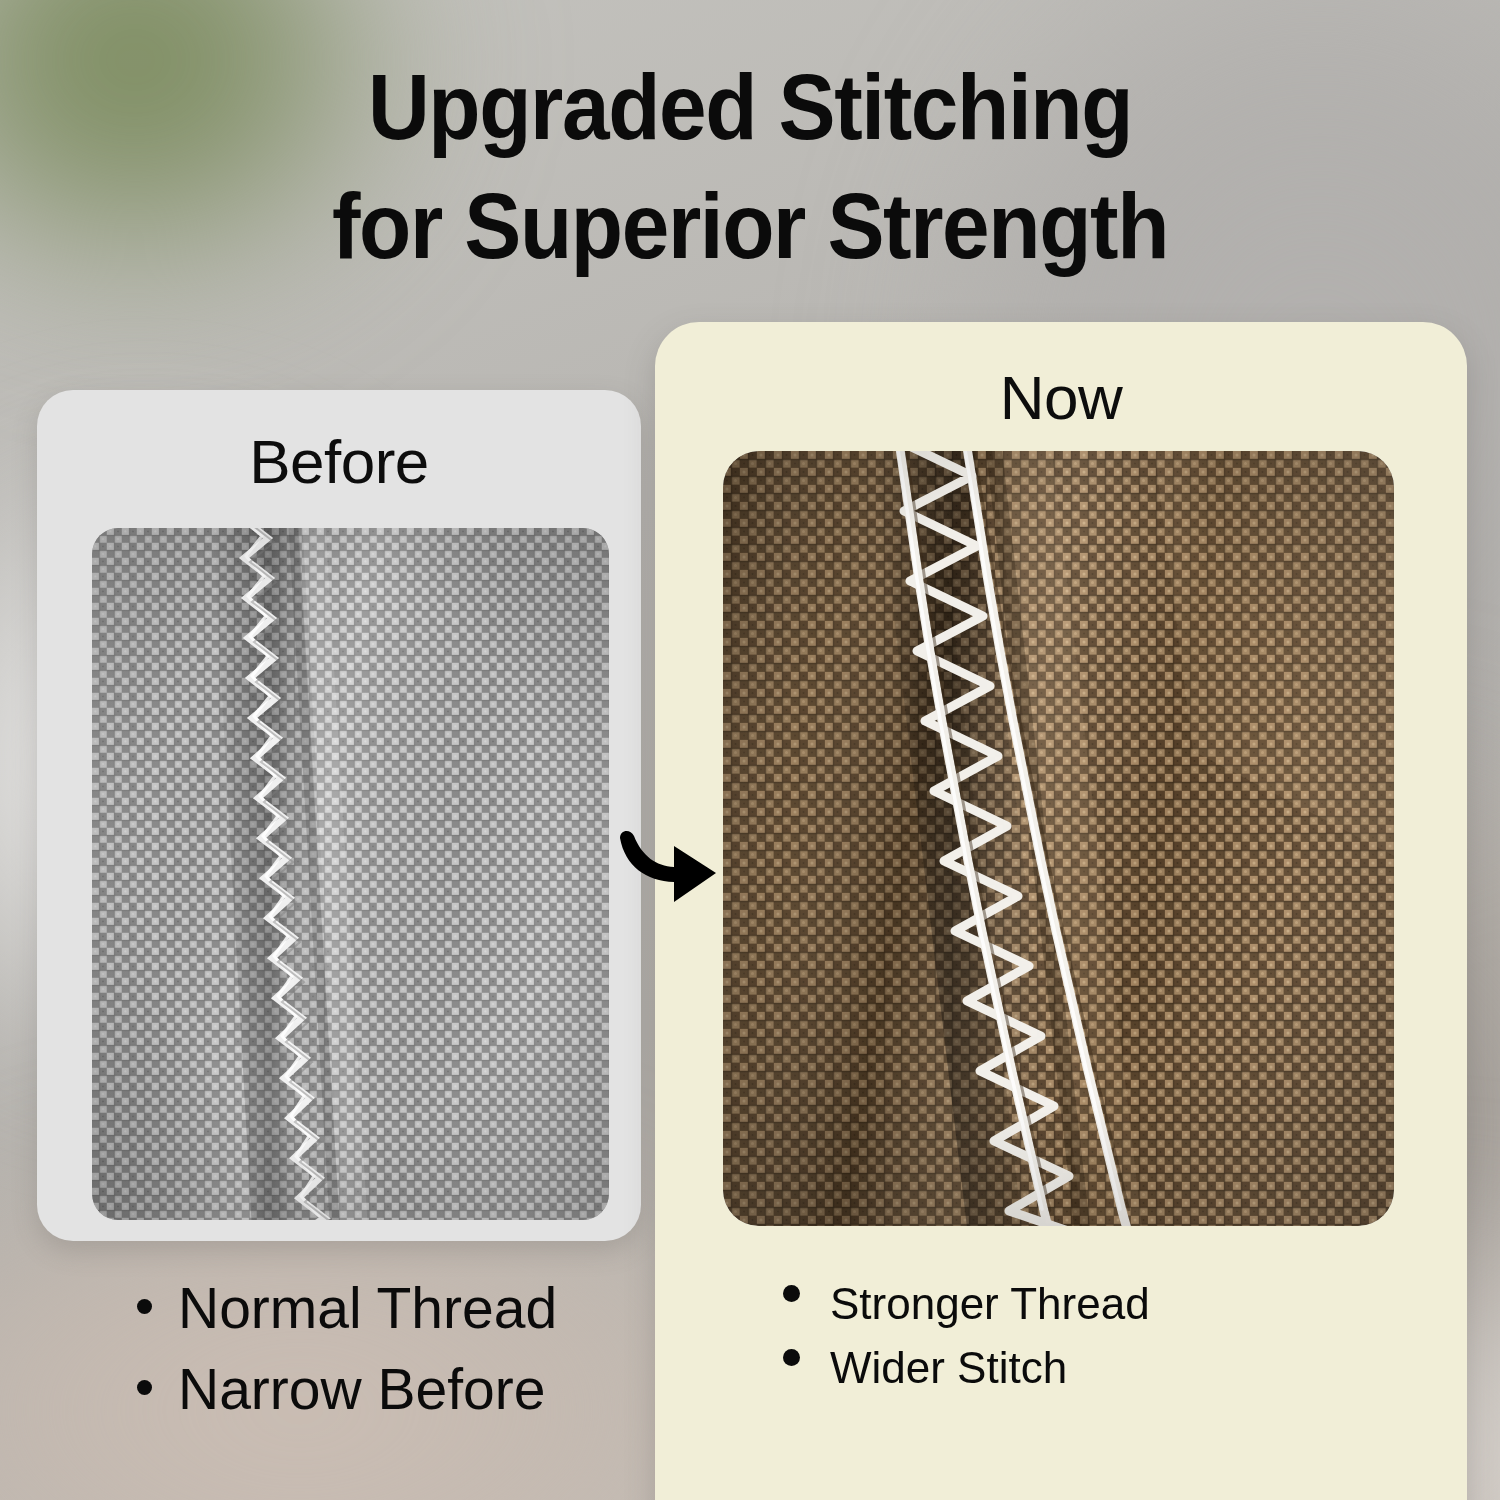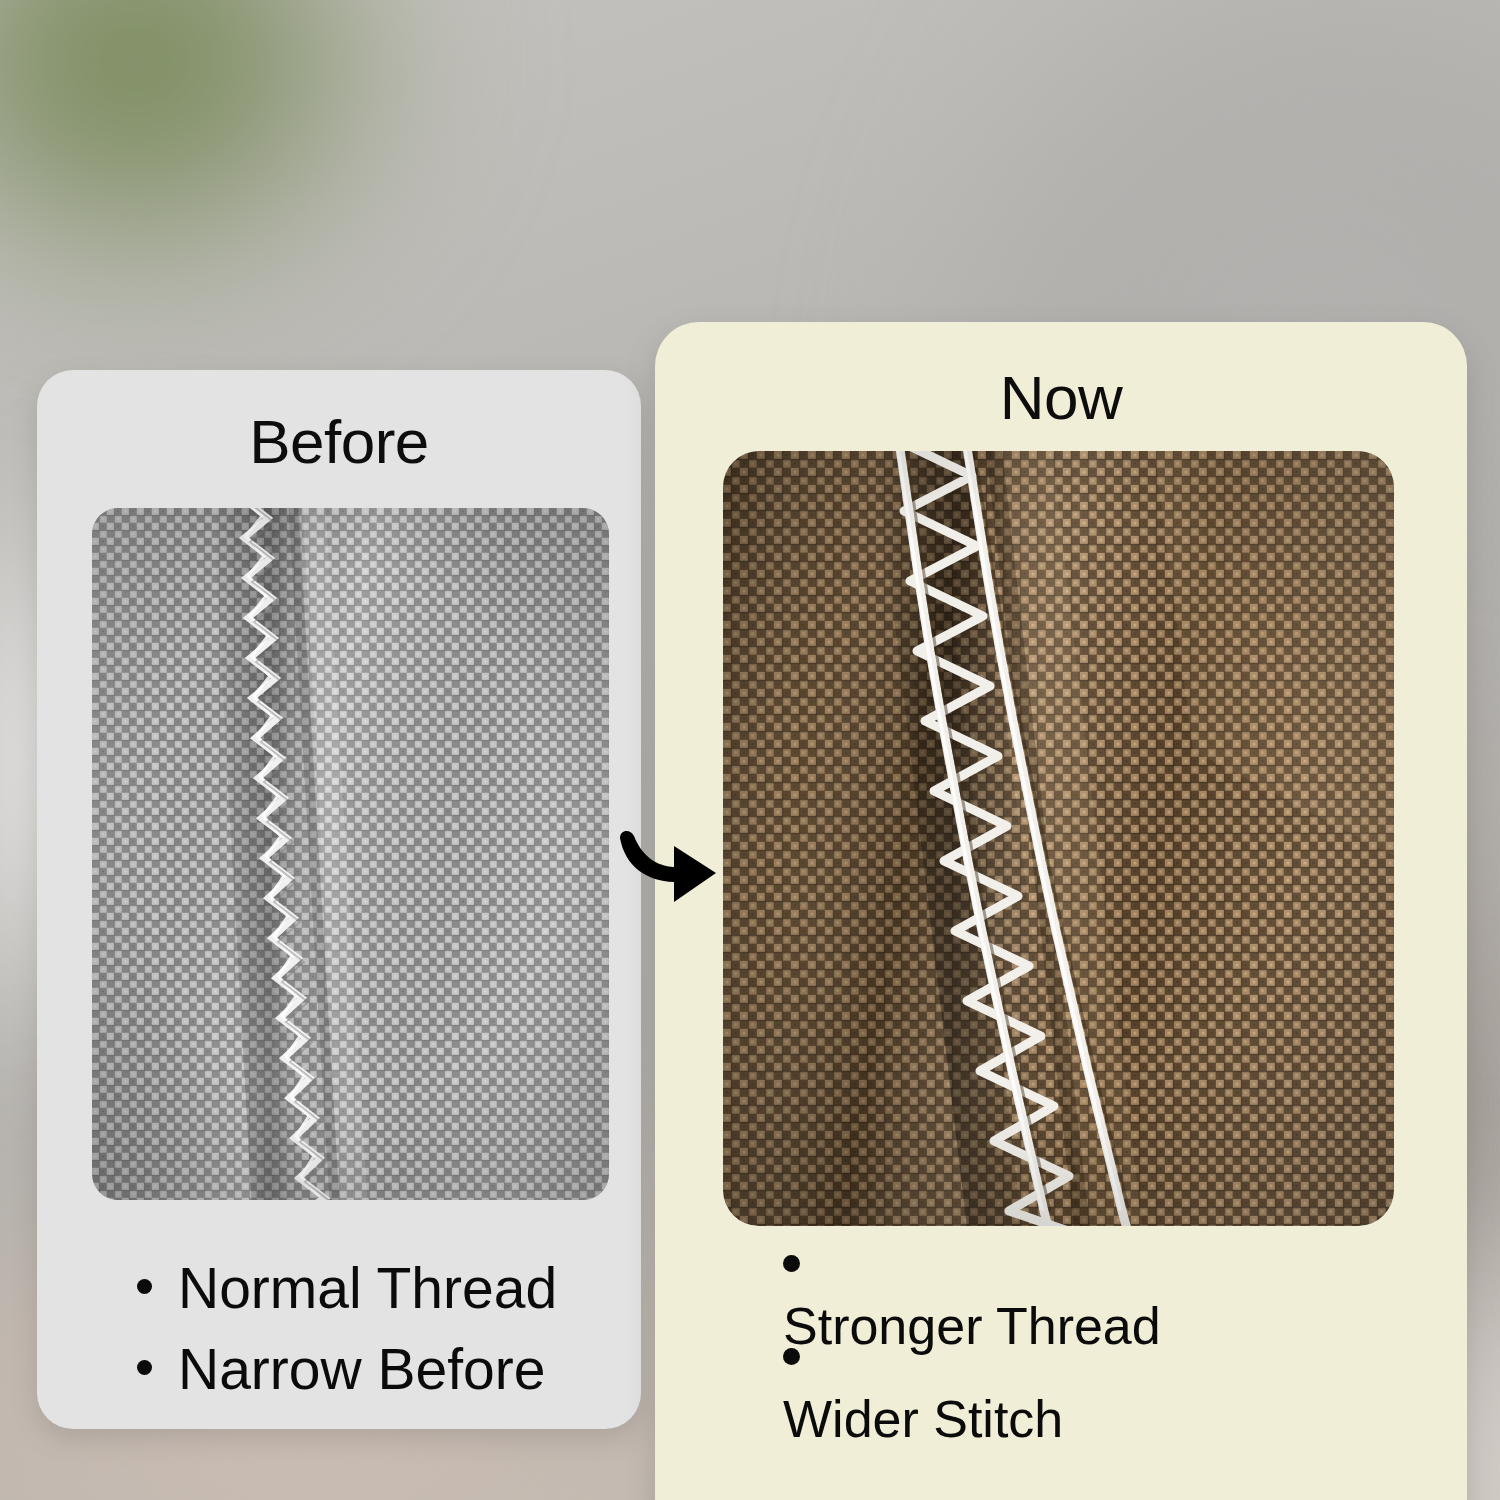--- a/index.html
+++ b/index.html
@@ -88,21 +88,21 @@
     line-height:1.28;
     letter-spacing:-1.5px;
     color:#0b0b0b;
     transform:scaleX(.92);
   }
 
   
   .card{ position:absolute; z-index:20; }
 
   #card-before{
-    left:37px; top:370px; width:604px; height:1059px;
+    left:37px; top:390px; width:604px; height:851px;
     background:#e3e3e3;
     border-radius:36px;
     box-shadow:0 10px 26px rgba(90,85,80,.22);
   }
   #card-now{
     left:655px; top:322px; width:812px; height:1381px;
     background:#f1eed7;
     border-radius:44px;
     box-shadow:0 12px 30px rgba(90,85,80,.26);
     z-index:22;
@@ -146,21 +146,21 @@
   #bullets-before{ top:866px; padding-left:100px;margin-top:12px; }
   #bullets-now  { top:950px; padding-left:128px; }
 
   .bullets li{
     display:flex;
     align-items:baseline;
     color:#0b0b0b;
     white-space:nowrap;
   }
   #bullets-before li{ font-size:57px; line-height:1.42; }
-  #bullets-now    li{ font-size:52px; line-height:1.46;flex-direction:column; }
+  #bullets-now    li{ font-size:44px; line-height:1.46; }
 
   .bullets .dot{
     display:inline-block;
     border-radius:50%;
     background:#0b0b0b;
     flex:0 0 auto;
     position:relative;
   }
   #bullets-before .dot{ width:15px; height:15px; margin-right:26px; top:-14px; }
   #bullets-now    .dot{ width:17px; height:17px; margin-right:30px; top:-17px; }
@@ -180,20 +180,24 @@
 <div id="stage">
 
   <div class="bg-layer bg-base"></div>
   <div class="bg-layer bg-green"></div>
   <div class="bg-layer bg-white-l"></div>
   <div class="bg-layer bg-taupe"></div>
   <div class="bg-layer bg-gray-r"></div>
   <div class="bg-layer bg-dark-r"></div>
   <div class="bg-layer bg-br-light"></div>
 
+  <div id="headline">
+    <span class="line">Upgraded Stitching</span>
+    <span class="line">for Superior Strength</span>
+  </div>
 
   <div class="card" id="card-before">
 
     <div class="card-label">Before</div>
 
     <div class="photo" id="photo-before">
       <svg viewBox="0 0 517 692" preserveAspectRatio="none" aria-hidden="true">
         <defs>
 
           <pattern id="weaveGray" width="15" height="15" patternUnits="userSpaceOnUse">

